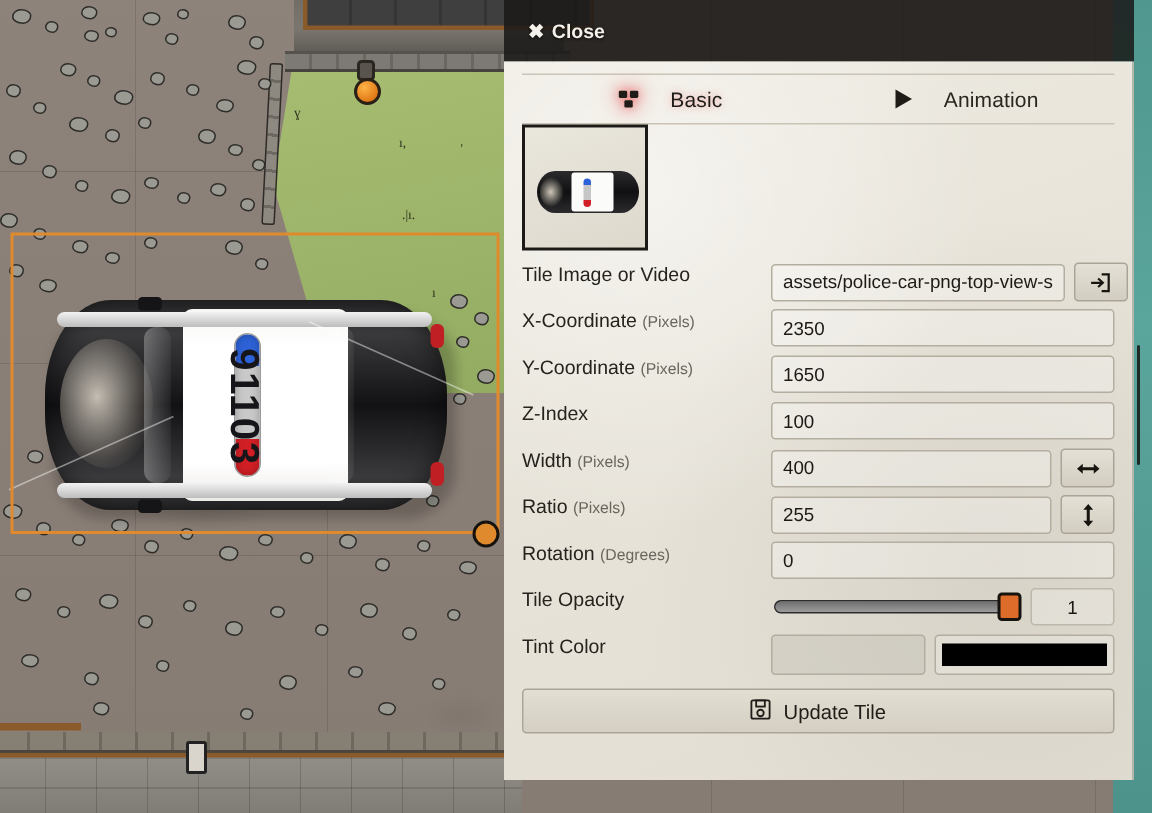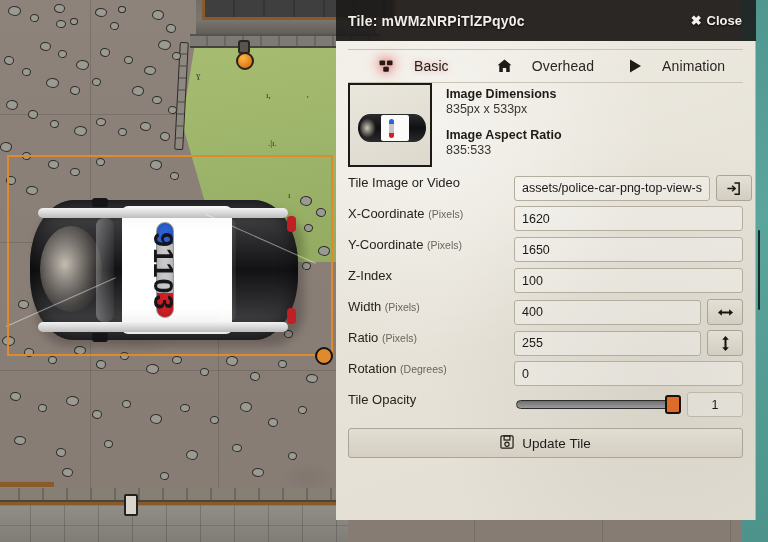--- a/index.html
+++ b/index.html
@@ -533,21 +533,20 @@
       <div class="crack" style="left:7px;top:360px;height:70px;"></div>
       <span class="tick" style="left:8px;top:168px;">ʃ</span>
       <span class="tick" style="left:10px;top:300px;">ʃ</span>
       <span class="tick" style="left:8px;top:470px;">ʃ</span>
     </div>
   </div>
 
   <div id="tile-dialog">
 
     <div id="dialog-titlebar">
-      <div id="dialog-title">Tile: mWMzNRPiTlZPqy0c</div>
       <div id="close-button">
         <span class="x">✖</span>
         <span>Close</span>
       </div>
     </div>
 
     <div id="dialog-body">
 
       <div id="tabs">
         <div class="tab active">
@@ -555,53 +554,38 @@
             <svg width="15" height="13" viewBox="0 0 16 14" fill="#1f1c17">
               <rect x="0.5" y="0.5" width="6" height="5.2" rx="1"></rect>
               <rect x="8.5" y="0.5" width="6" height="5.2" rx="1"></rect>
               <rect x="4.5" y="7.4" width="6" height="5.2" rx="1"></rect>
             </svg>
           </span>
           <span class="tab-label">Basic</span>
         </div>
         <div class="tab">
           <span class="tab-icon">
-            <svg width="15" height="14" viewBox="0 0 16 15" fill="#1f1c17">
-              <path d="M8 0.5 L0.6 6.6 L2.4 6.6 L2.4 14 L6.2 14 L6.2 9.6 L9.8 9.6 L9.8 14 L13.6 14 L13.6 6.6 L15.4 6.6 Z"></path>
-            </svg>
-          </span>
-          <span class="tab-label">Overhead</span>
-        </div>
-        <div class="tab">
-          <span class="tab-icon">
             <svg width="13" height="14" viewBox="0 0 13 14" fill="#1f1c17">
               <path d="M1 0.6 L12 7 L1 13.4 Z"></path>
             </svg>
           </span>
           <span class="tab-label">Animation</span>
         </div>
       </div>
 
 
       <div id="preview-row">
         <div id="preview-thumb">
           <div class="thumb-car">
             <div class="tb"></div>
             <div class="tw"></div>
             <div class="tl"></div>
             <div class="tgloss"></div>
           </div>
         </div>
-        <div id="preview-info">
-          <div class="info-title">Image Dimensions</div>
-          <div class="info-value">835px x 533px</div>
-          <div class="info-gap"></div>
-          <div class="info-title">Image Aspect Ratio</div>
-          <div class="info-value">835:533</div>
-        </div>
       </div>
 
       <div class="form-row">
         <div class="form-label">
           <span>Tile Image or Video</span>
         </div>
         <div class="field-wrap">
           <div class="text-field">assets/police-car-png-top-view-s</div>
           <div class="side-button">
             <svg width="15" height="15" viewBox="0 0 16 16" fill="none" stroke="#17150f" stroke-width="1.6">
@@ -612,21 +596,21 @@
           </div>
         </div>
       </div>
 
       <div class="form-row">
         <div class="form-label">
           <span>X-Coordinate</span>
           <span class="unit">(Pixels)</span>
         </div>
         <div class="field-wrap">
-          <div class="text-field">1620</div>
+          <div class="text-field">2350</div>
         </div>
       </div>
 
       <div class="form-row">
         <div class="form-label">
           <span>Y-Coordinate</span>
           <span class="unit">(Pixels)</span>
         </div>
         <div class="field-wrap">
           <div class="text-field">1650</div>
@@ -688,20 +672,31 @@
         </div>
         <div class="field-wrap">
           <div class="slider-track">
             <div class="slider-rail"></div>
             <div class="slider-thumb" style="right: 0%;"></div>
           </div>
           <div class="slider-value">1</div>
         </div>
       </div>
 
+      <div class="form-row">
+        <div class="form-label">
+          <span>Tint Color</span>
+        </div>
+        <div class="field-wrap">
+          <div class="tint-empty"></div>
+          <div class="tint-swatch-wrap">
+            <div class="tint-swatch" style="background: rgb(0, 0, 0);"></div>
+          </div>
+        </div>
+      </div>
 
       <div id="update-button">
         <span>
           <svg width="14" height="14" viewBox="0 0 15 15" fill="none" stroke="#201d18" stroke-width="1.3">
             <rect x="1" y="1" width="13" height="13" rx="1.2"></rect>
             <rect x="4.4" y="1" width="6.2" height="4.4"></rect>
             <circle cx="7.5" cy="10" r="2.3"></circle>
           </svg>
         </span>
         <span>Update Tile</span>

